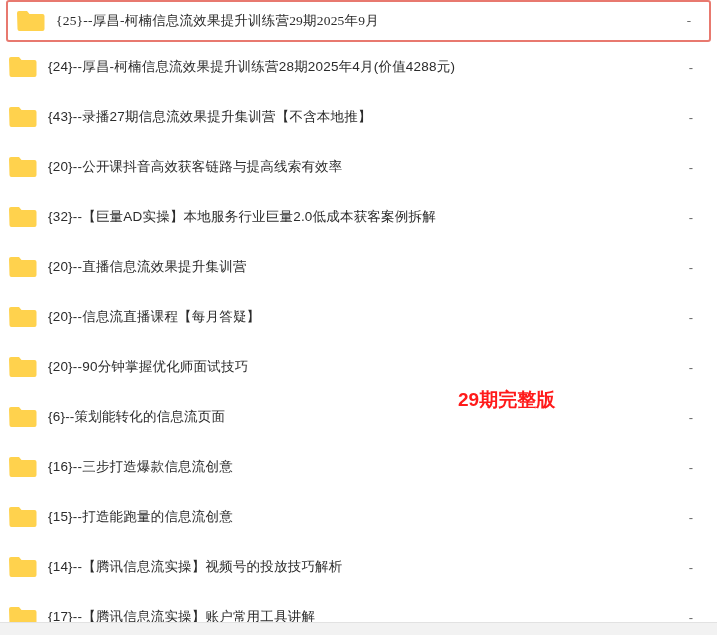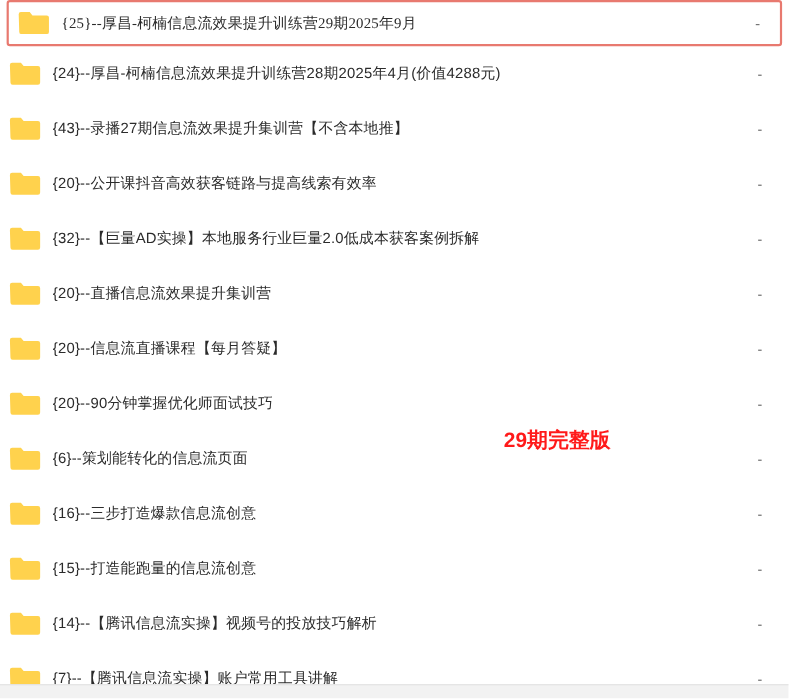--- a/index.html
+++ b/index.html
@@ -195,20 +195,20 @@
       </span>
       <span class="row-label">{14}--【腾讯信息流实操】视频号的投放技巧解析</span>
       <span class="row-dash">-</span>
     </div>
     <div class="row">
       <span class="folder-icon">
         <svg width="30" height="24" viewBox="0 0 30 24">
           <path d="M1 4 a2 2 0 0 1 2-2 h8 l2.5 3 h13 a2 2 0 0 1 2 2 v13 a2 2 0 0 1 -2 2 h-23 a2 2 0 0 1 -2 -2 z" fill="#ffd24d"></path>
         </svg>
       </span>
-      <span class="row-label">{7}--【腾讯信息流实操】账户常用工具讲解</span>
+      <span class="row-label">{17}--【腾讯信息流实操】账户常用工具讲解</span>
       <span class="row-dash">-</span>
     </div>
   </div>
 
 <div class="overlay-note">29期完整版</div>
 
 <div class="bottom-bar"></div>
 
 </body></html>

